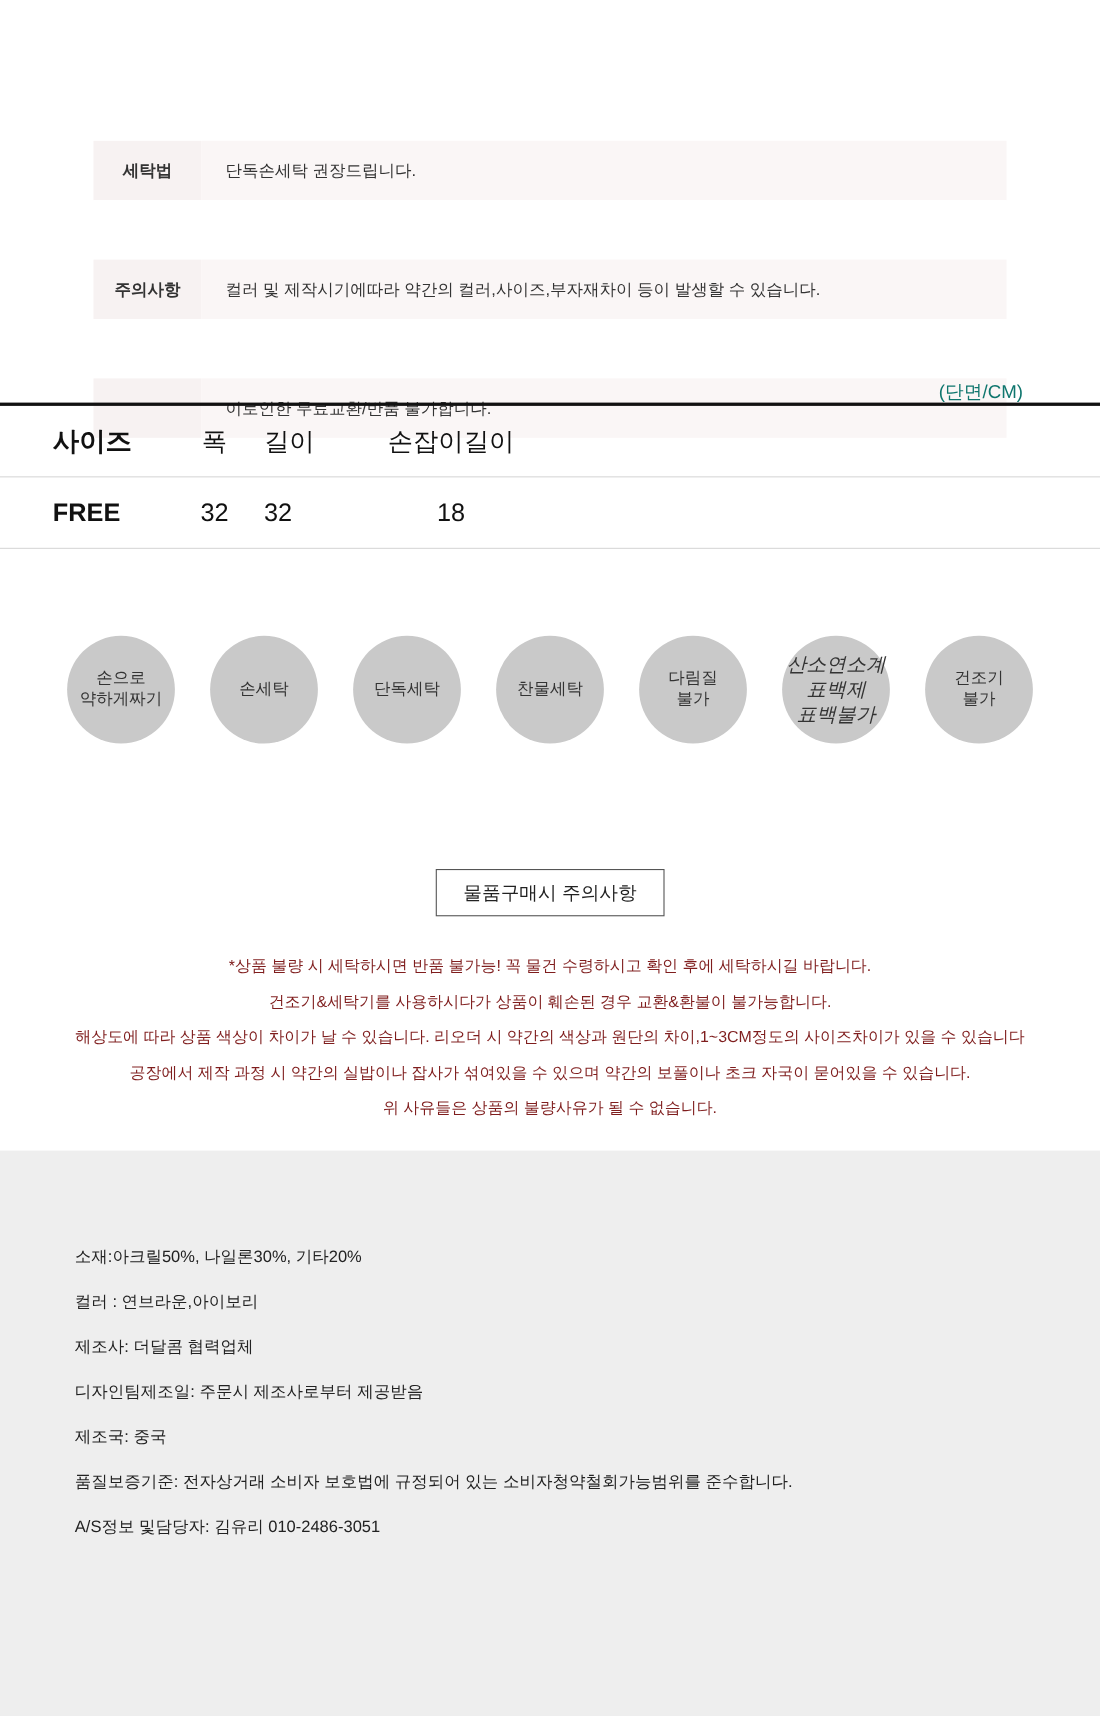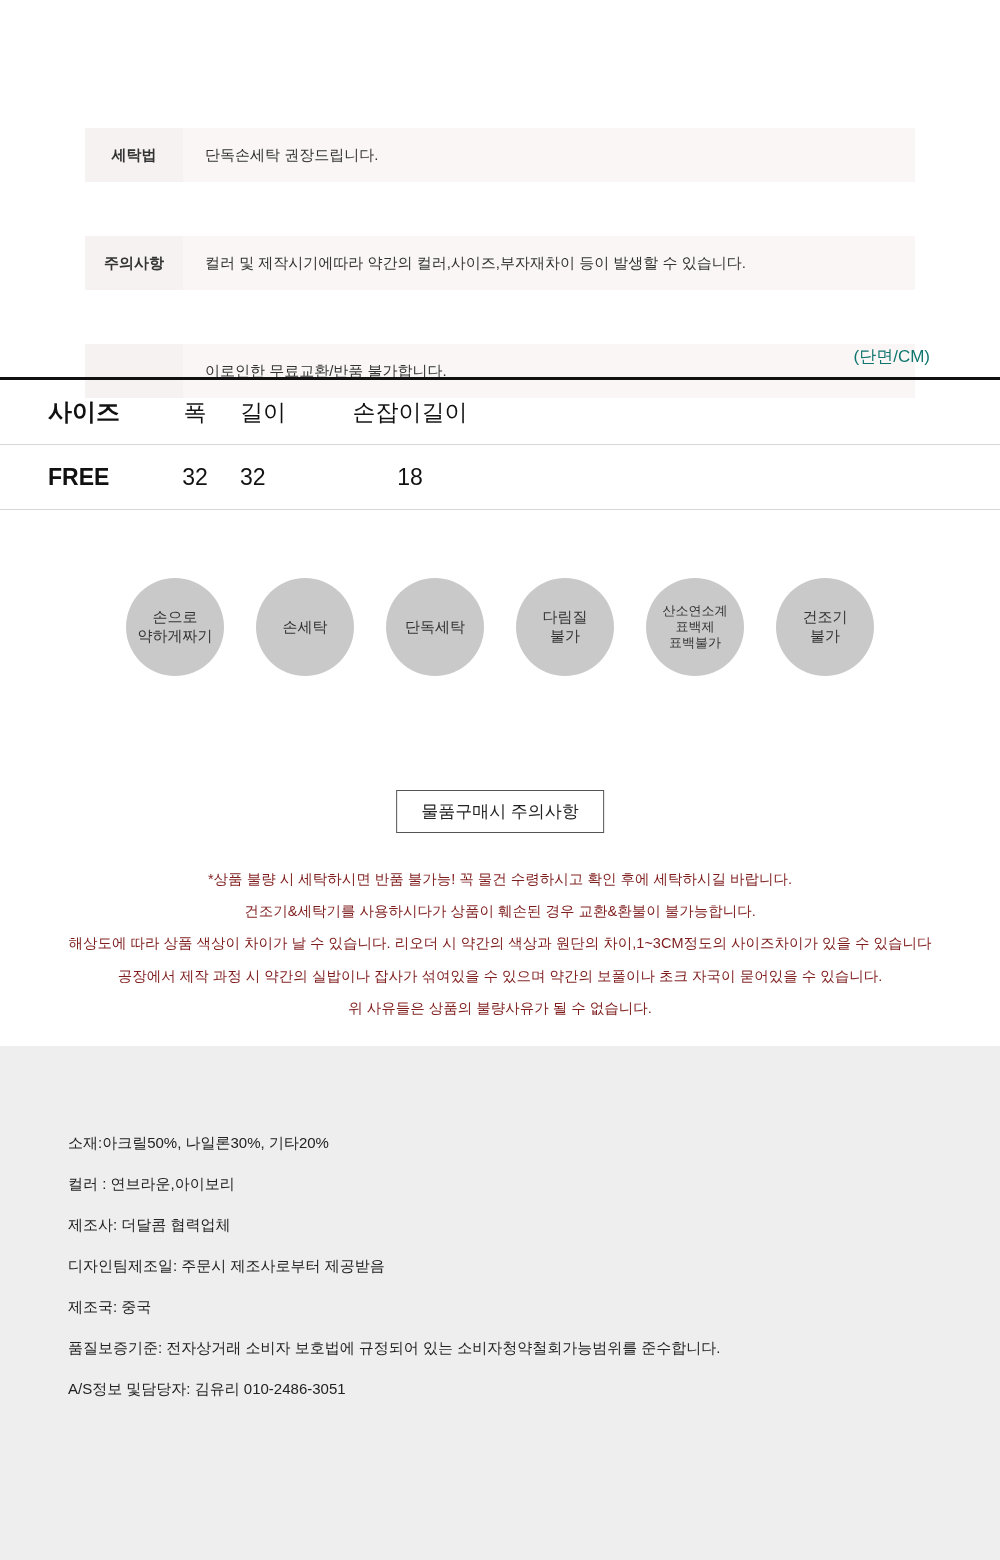--- a/index.html
+++ b/index.html
@@ -55,21 +55,21 @@
     right: 70px;
     top: 345px;
     font-size: 17px;
     color: #0f766e;
   }
 
   
   .size-wrap {
     position: absolute;
     left: 0;
-    top: 377px;
+    top: 366px;
     width: 1000px;
   }
   .size-wrap .rule-top {
     height: 3px;
     background: #111111;
   }
   .size-wrap .rule-mid {
     height: 1px;
     background: #d8d8d8;
   }
@@ -140,21 +140,22 @@
     color: #333333;
     display: flex;
     align-items: center;
     justify-content: center;
     text-align: center;
     font-size: 15px;
     line-height: 1.25;
     white-space: pre-line;
   }
   .care-icon.small {
-    font-size: 13px;
+    font-size: 18px;
+    font-style: italic;
   }
 
   
   .notice-box {
     position: absolute;
     left: 50%;
     transform: translateX(-50%);
     top: 790px;
     border: 1px solid #555555;
     padding: 9px 24px;
@@ -244,20 +245,21 @@
     <div class="c3">18</div>
   </div>
   <div class="rule-bot"></div>
 </div>
 
 <div class="icon-row">
   <div class="care-icon">손으로
 약하게짜기</div>
   <div class="care-icon">손세탁</div>
   <div class="care-icon">단독세탁</div>
+  <div class="care-icon">찬물세탁</div>
   <div class="care-icon">다림질
 불가</div>
   <div class="care-icon small">산소연소계
 표백제
 표백불가</div>
   <div class="care-icon">건조기
 불가</div>
 </div>
 
 <div class="notice-box">물품구매시 주의사항</div>

